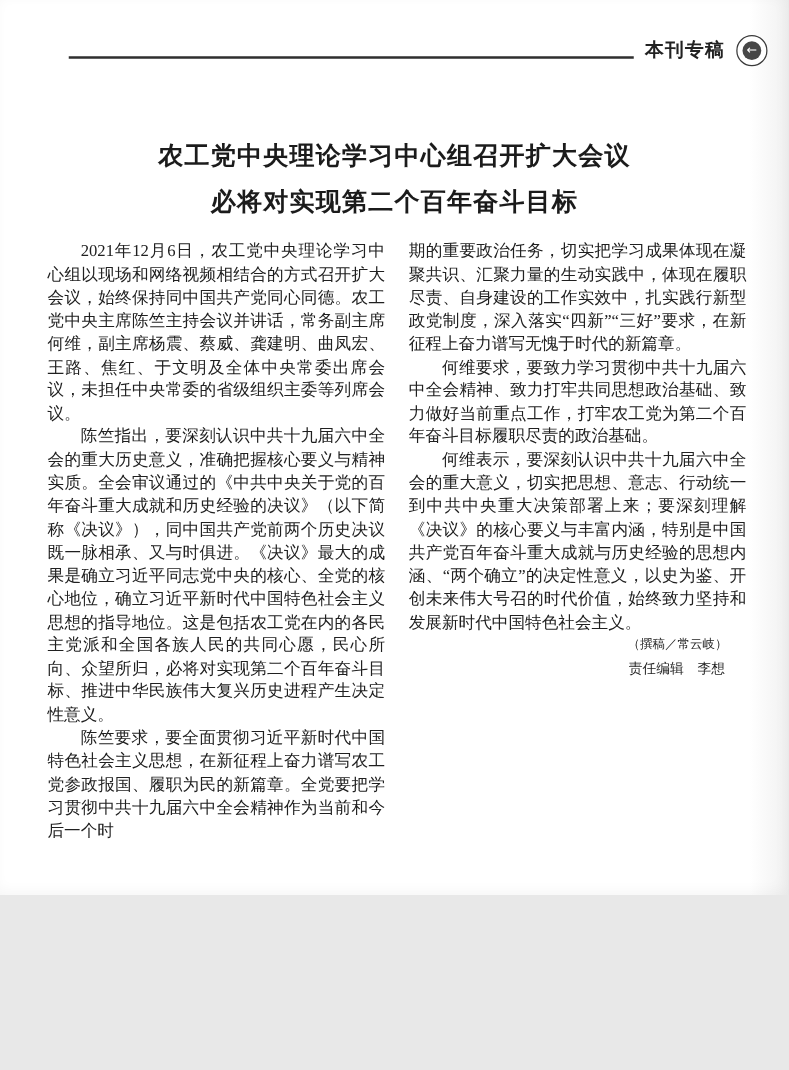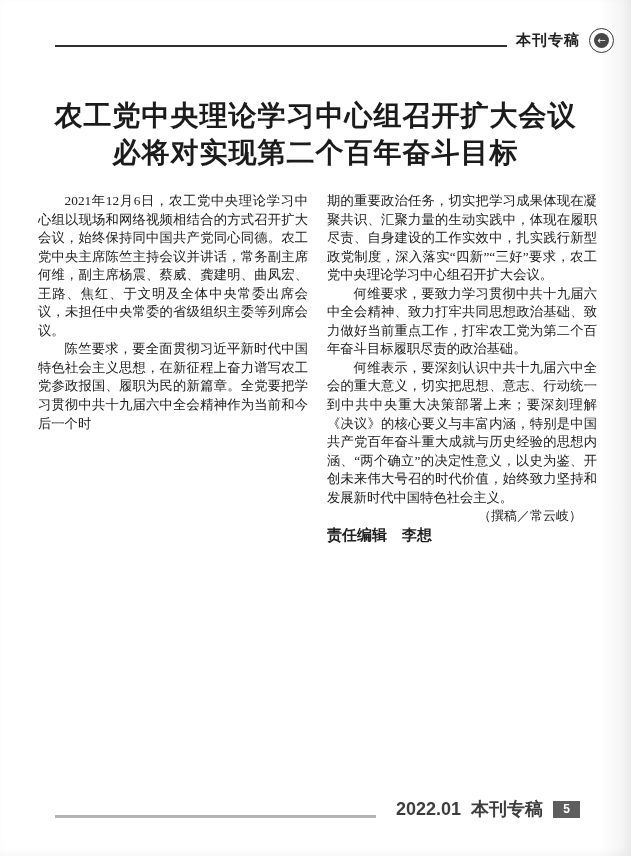--- a/index.html
+++ b/index.html
@@ -3,21 +3,21 @@
 <meta charset="utf-8">
 <style>
   html,body{margin:0;padding:0;}
   body{
     background:#e8e8e8;
     font-family:"Liberation Serif", serif;
   }
   .page{
     position:relative;
     width:631px;
-    height:856px;
+    height:716px;
     margin:0 auto;
     background:linear-gradient(to right,#ffffff 0%,#ffffff 95%,#f1f1f1 100%);
     color:#1d1d1d;
     overflow:hidden;
     box-shadow:inset -3px -3px 10px rgba(0,0,0,0.04);
   }
 
   
   .header-rule{
     position:absolute;
@@ -51,25 +51,25 @@
     display:flex; align-items:center; justify-content:center;
     color:#ffffff;
     font-size:10px;
     line-height:1;
     font-family:"DejaVu Sans", sans-serif;
   }
 
   
   .title{
     position:absolute;
-    top:97px; left:0; right:0;
+    top:107px; left:0; right:0;
     text-align:center;
     font-family:"Liberation Sans", sans-serif;
     font-weight:700;
-    font-size:28px;
+    font-size:20px;
     line-height:37px;
     letter-spacing:1px;
     color:#1b1b1b;
   }
 
   
   .article{
     position:absolute;
     top:192px; left:38px; right:34px;
     display:flex;
@@ -87,30 +87,30 @@
     text-indent:2em;
   }
   .col p.cont{
     text-indent:0;
   }
   .signature{
     margin-top:4px;
     padding-right:15px;
     text-align:right;
     text-indent:0 !important;
-    font-size:13px;
+    font-size:10px;
     color:#222;
   }
   .editor{
     margin-top:21px;
     padding-right:17px;
-    text-align:left;
+    text-align:right;
     text-indent:0 !important;
-    font-size:15px;
-    font-weight:700;
+    font-size:11px;
+    font-weight:400;
     color:#222;
   }
 
   
   .footer{
     position:absolute;
     top:799px; left:55px; right:51px;
     height:20px;
     display:flex;
     align-items:center;
@@ -154,24 +154,25 @@
   </div>
 
   <div class="title">
     <div>农工党中央理论学习中心组召开扩大会议</div>
     <div>必将对实现第二个百年奋斗目标</div>
   </div>
 
   <div class="article">
     <div class="col">
       <p>2021年12月6日，农工党中央理论学习中心组以现场和网络视频相结合的方式召开扩大会议，始终保持同中国共产党同心同德。农工党中央主席陈竺主持会议并讲话，常务副主席何维，副主席杨震、蔡威、龚建明、曲凤宏、王路、焦红、于文明及全体中央常委出席会议，未担任中央常委的省级组织主委等列席会议。</p>
+      <p>陈竺指出，要深刻认识中共十九届六中全会的重大历史意义，准确把握核心要义与精神实质。全会审议通过的《中共中央关于党的百年奋斗重大成就和历史经验的决议》（以下简称《决议》），同中国共产党前两个历史决议既一脉相承、又与时俱进。《决议》最大的成果是确立习近平同志党中央的核心、全党的核心地位，确立习近平新时代中国特色社会主义思想的指导地位。这是包括农工党在内的各民主党派和全国各族人民的共同心愿，民心所向、众望所归，必将对实现第二个百年奋斗目标、推进中华民族伟大复兴历史进程产生决定性意义。</p>
       <p>陈竺要求，要全面贯彻习近平新时代中国特色社会主义思想，在新征程上奋力谱写农工党参政报国、履职为民的新篇章。全党要把学习贯彻中共十九届六中全会精神作为当前和今后一个时</p>
     </div>
     <div class="col">
-      <p class="cont">期的重要政治任务，切实把学习成果体现在凝聚共识、汇聚力量的生动实践中，体现在履职尽责、自身建设的工作实效中，扎实践行新型政党制度，深入落实“四新”“三好”要求，农工党中央理论学习中心组召开扩大会议。</p>
+      <p class="cont">期的重要政治任务，切实把学习成果体现在凝聚共识、汇聚力量的生动实践中，体现在履职尽责、自身建设的工作实效中，扎实践行新型政党制度，深入落实“四新”“三好”要求，在新征程上奋力谱写无愧于时代的新篇章。</p>
       <p>何维要求，要致力学习贯彻中共十九届六中全会精神、致力打牢共同思想政治基础、致力做好当前重点工作，打牢农工党为第二个百年奋斗目标履职尽责的政治基础。</p>
       <p>何维表示，要深刻认识中共十九届六中全会的重大意义，切实把思想、意志、行动统一到中共中央重大决策部署上来；要深刻理解《决议》的核心要义与丰富内涵，特别是中国共产党百年奋斗重大成就与历史经验的思想内涵、“两个确立”的决定性意义，以史为鉴、开创未来伟大号召的时代价值，始终致力坚持和发展新时代中国特色社会主义。</p>
       <p class="signature">（撰稿／常云岐）</p>
       <p class="editor">责任编辑　李想</p>
     </div>
   </div>
 
   <div class="footer">
     <div class="footer-rule"></div>
     <span class="footer-issue">2022.01</span>

